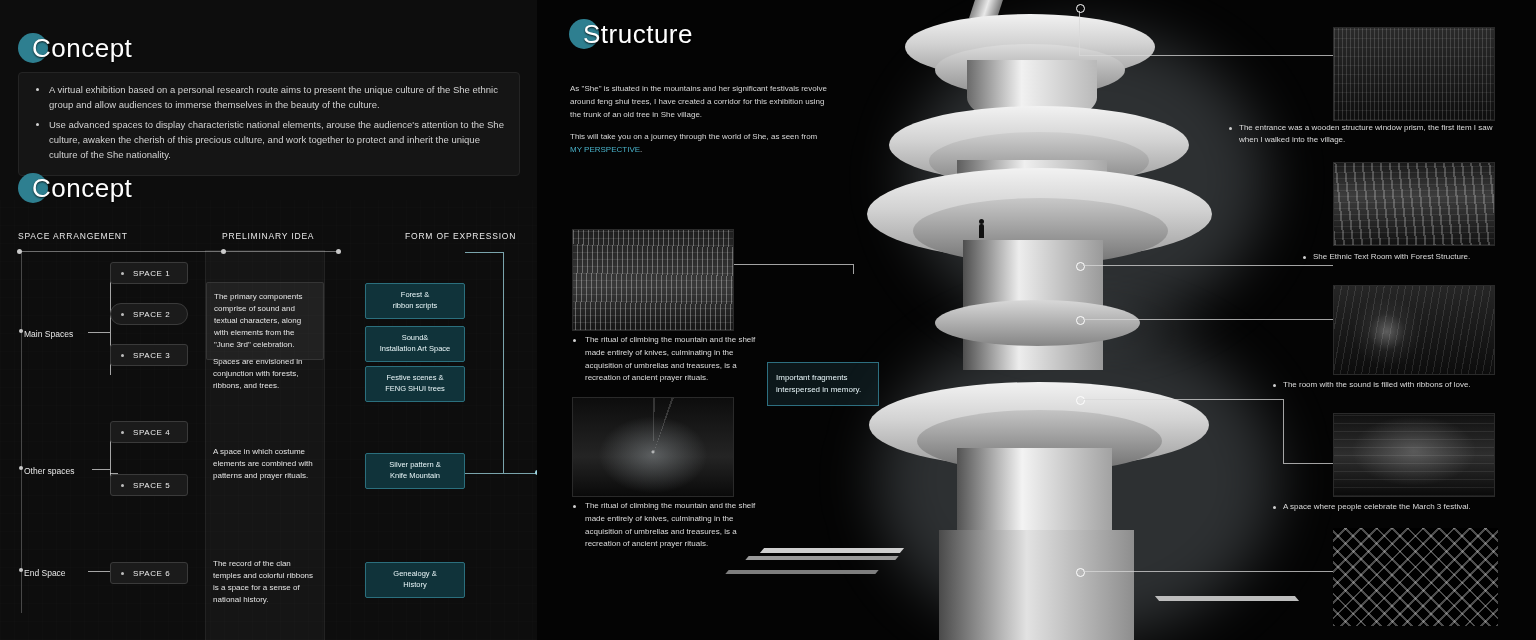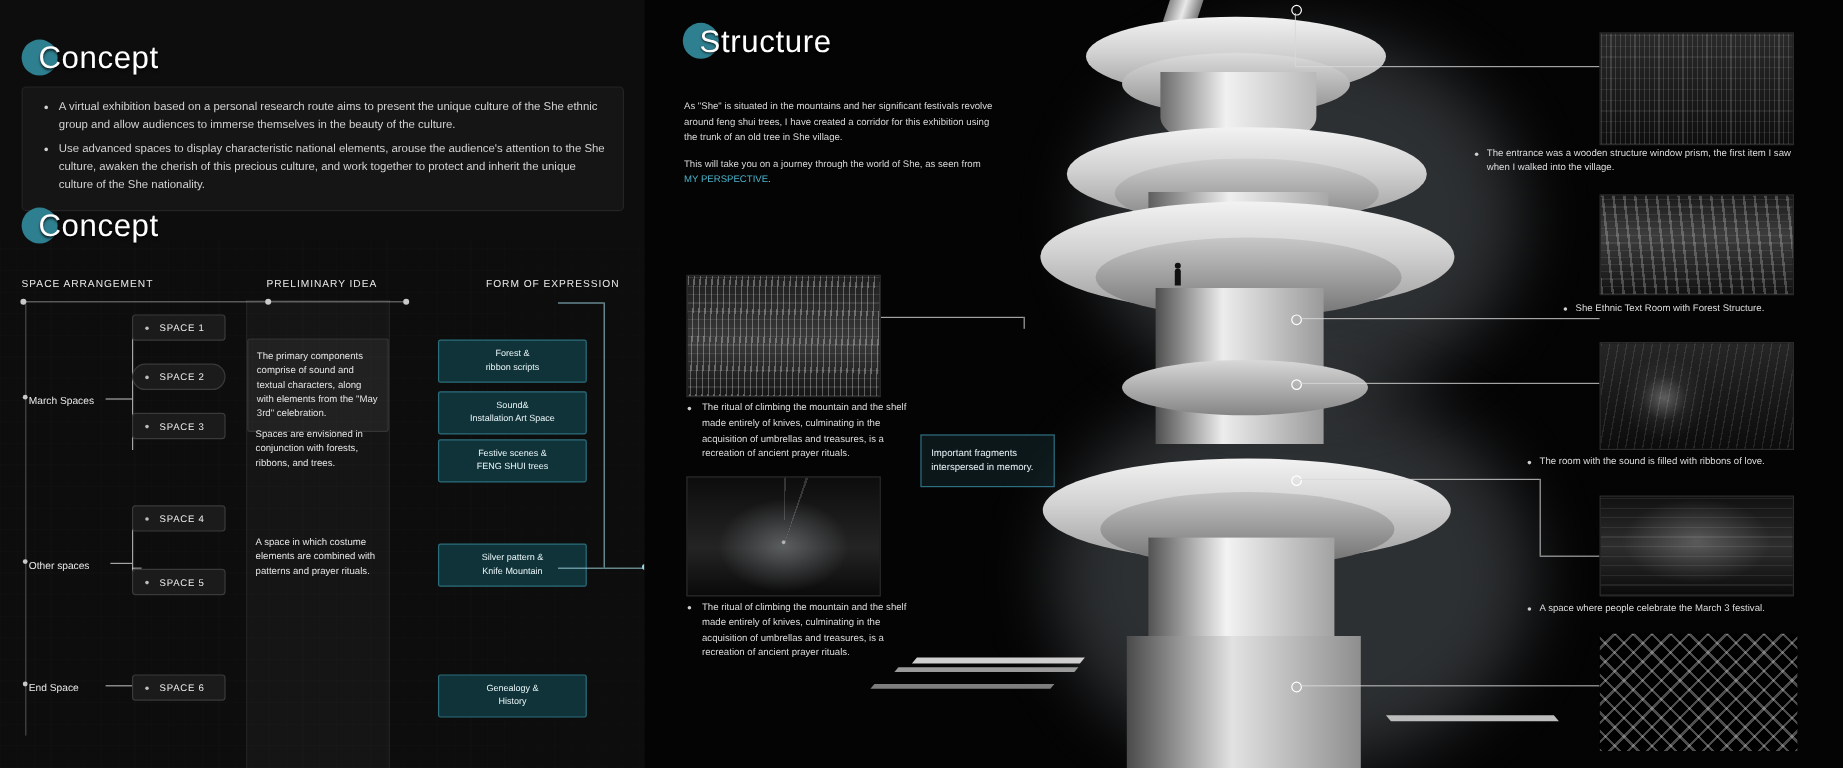--- a/index.html
+++ b/index.html
@@ -152,21 +152,21 @@
   .idea-col-bg {
     position: absolute;
     left: 205px; top: 25px;
     width: 118px; height: 390px;
     background: rgba(255,255,255,0.035);
     border: 1px solid rgba(255,255,255,0.06);
   }
   .expr-box {
     position: absolute;
     left: 365px;
-    width: 124px;
+    width: 100px;
     box-sizing: border-box;
     background: #10333a;
     border: 1px solid #2b6f7d;
     border-radius: 2px;
     text-align: center;
     padding: 6px 8px;
     font-size: 7.5px;
     line-height: 1.45;
     color: #eaf7f9;
   }
@@ -336,21 +336,21 @@
 
       <div class="axis-line" style="left:18px; top:26px; width:320px;"></div>
       <div class="axis-dot" style="left:17px; top:24px;"></div>
       <div class="axis-dot" style="left:221px; top:24px;"></div>
       <div class="axis-dot" style="left:336px; top:24px;"></div>
 
       <div class="lead-v" style="left:21px; top:28px; height:360px; background:#5c5c5c;"></div>
 
       <div class="idea-col-bg"></div>
 
-      <div class="group-label" style="left:24px; top:104px;">March Spaces</div>
+      <div class="group-label" style="left:24px; top:104px;">Main Spaces</div>
       <div class="axis-dot" style="left:19px; top:104px; width:4px; height:4px;"></div>
       <div class="lead" style="left:88px; top:107px; width:22px;"></div>
       <div class="lead-v" style="left:110px; top:48px; height:102px;"></div>
       <div class="lead" style="left:110px; top:48px; width:8px;"></div>
       <div class="lead" style="left:110px; top:89px; width:8px;"></div>
       <div class="lead" style="left:110px; top:130px; width:8px;"></div>
 
       <div class="pill" style="left:110px; top:37px; width:78px;">SPACE 1</div>
       <div class="pill" style="left:110px; top:78px; width:78px;border-radius:11px;">SPACE 2</div>
       <div class="pill" style="left:110px; top:119px; width:78px;">SPACE 3</div>
@@ -363,23 +363,24 @@
       <div class="lead" style="left:110px; top:248px; width:8px;"></div>
 
       <div class="pill" style="left:110px; top:196px; width:78px;">SPACE 4</div>
       <div class="pill" style="left:110px; top:237px; width:78px;margin-top:12px;">SPACE 5</div>
 
       <div class="group-label" style="left:24px; top:343px;">End Space</div>
       <div class="axis-dot" style="left:19px; top:343px; width:4px; height:4px;"></div>
       <div class="lead" style="left:88px; top:346px; width:22px;"></div>
       <div class="pill" style="left:110px; top:337px; width:78px;">SPACE 6</div>
 
-      <div class="idea-card" style="left:206px; top:57px;">The primary components comprise of sound and textual characters, along with elements from the "May 3rd" celebration.</div>
+      <div class="idea-card" style="left:206px; top:57px;">The primary components comprise of sound and textual characters, along with elements from the "June 3rd" celebration.</div>
       <div class="idea-card" style="left:206px; top:123px; border:none; background:transparent;">Spaces are envisioned in conjunction with forests, ribbons, and trees.</div>
       <div class="idea-card" style="left:206px; top:213px; border:none; background:transparent;">A space in which costume elements are combined with patterns and prayer rituals.</div>
+      <div class="idea-card" style="left:206px; top:325px; border:none; background:transparent;">The record of the clan temples and colorful ribbons is a space for a sense of national history.</div>
 
       <div class="expr-box" style="top:58px;">Forest &amp;<br>ribbon scripts</div>
       <div class="expr-box" style="top:101px;">Sound&amp;<br>Installation Art Space</div>
       <div class="expr-box" style="top:141px;">Festive scenes &amp;<br>FENG SHUI trees</div>
       <div class="expr-box" style="top:228px;">Silver pattern &amp;<br>Knife Mountain</div>
       <div class="expr-box" style="top:337px;">Genealogy &amp;<br>History</div>
 
       <div class="lead" style="left:465px; top:27px; width:38px; background:#9fd7e2;"></div>
       <div class="lead-v" style="left:503px; top:27px; height:221px; background:#9fd7e2;"></div>
       <div class="lead" style="left:465px; top:248px; width:38px; background:#9fd7e2;"></div>

